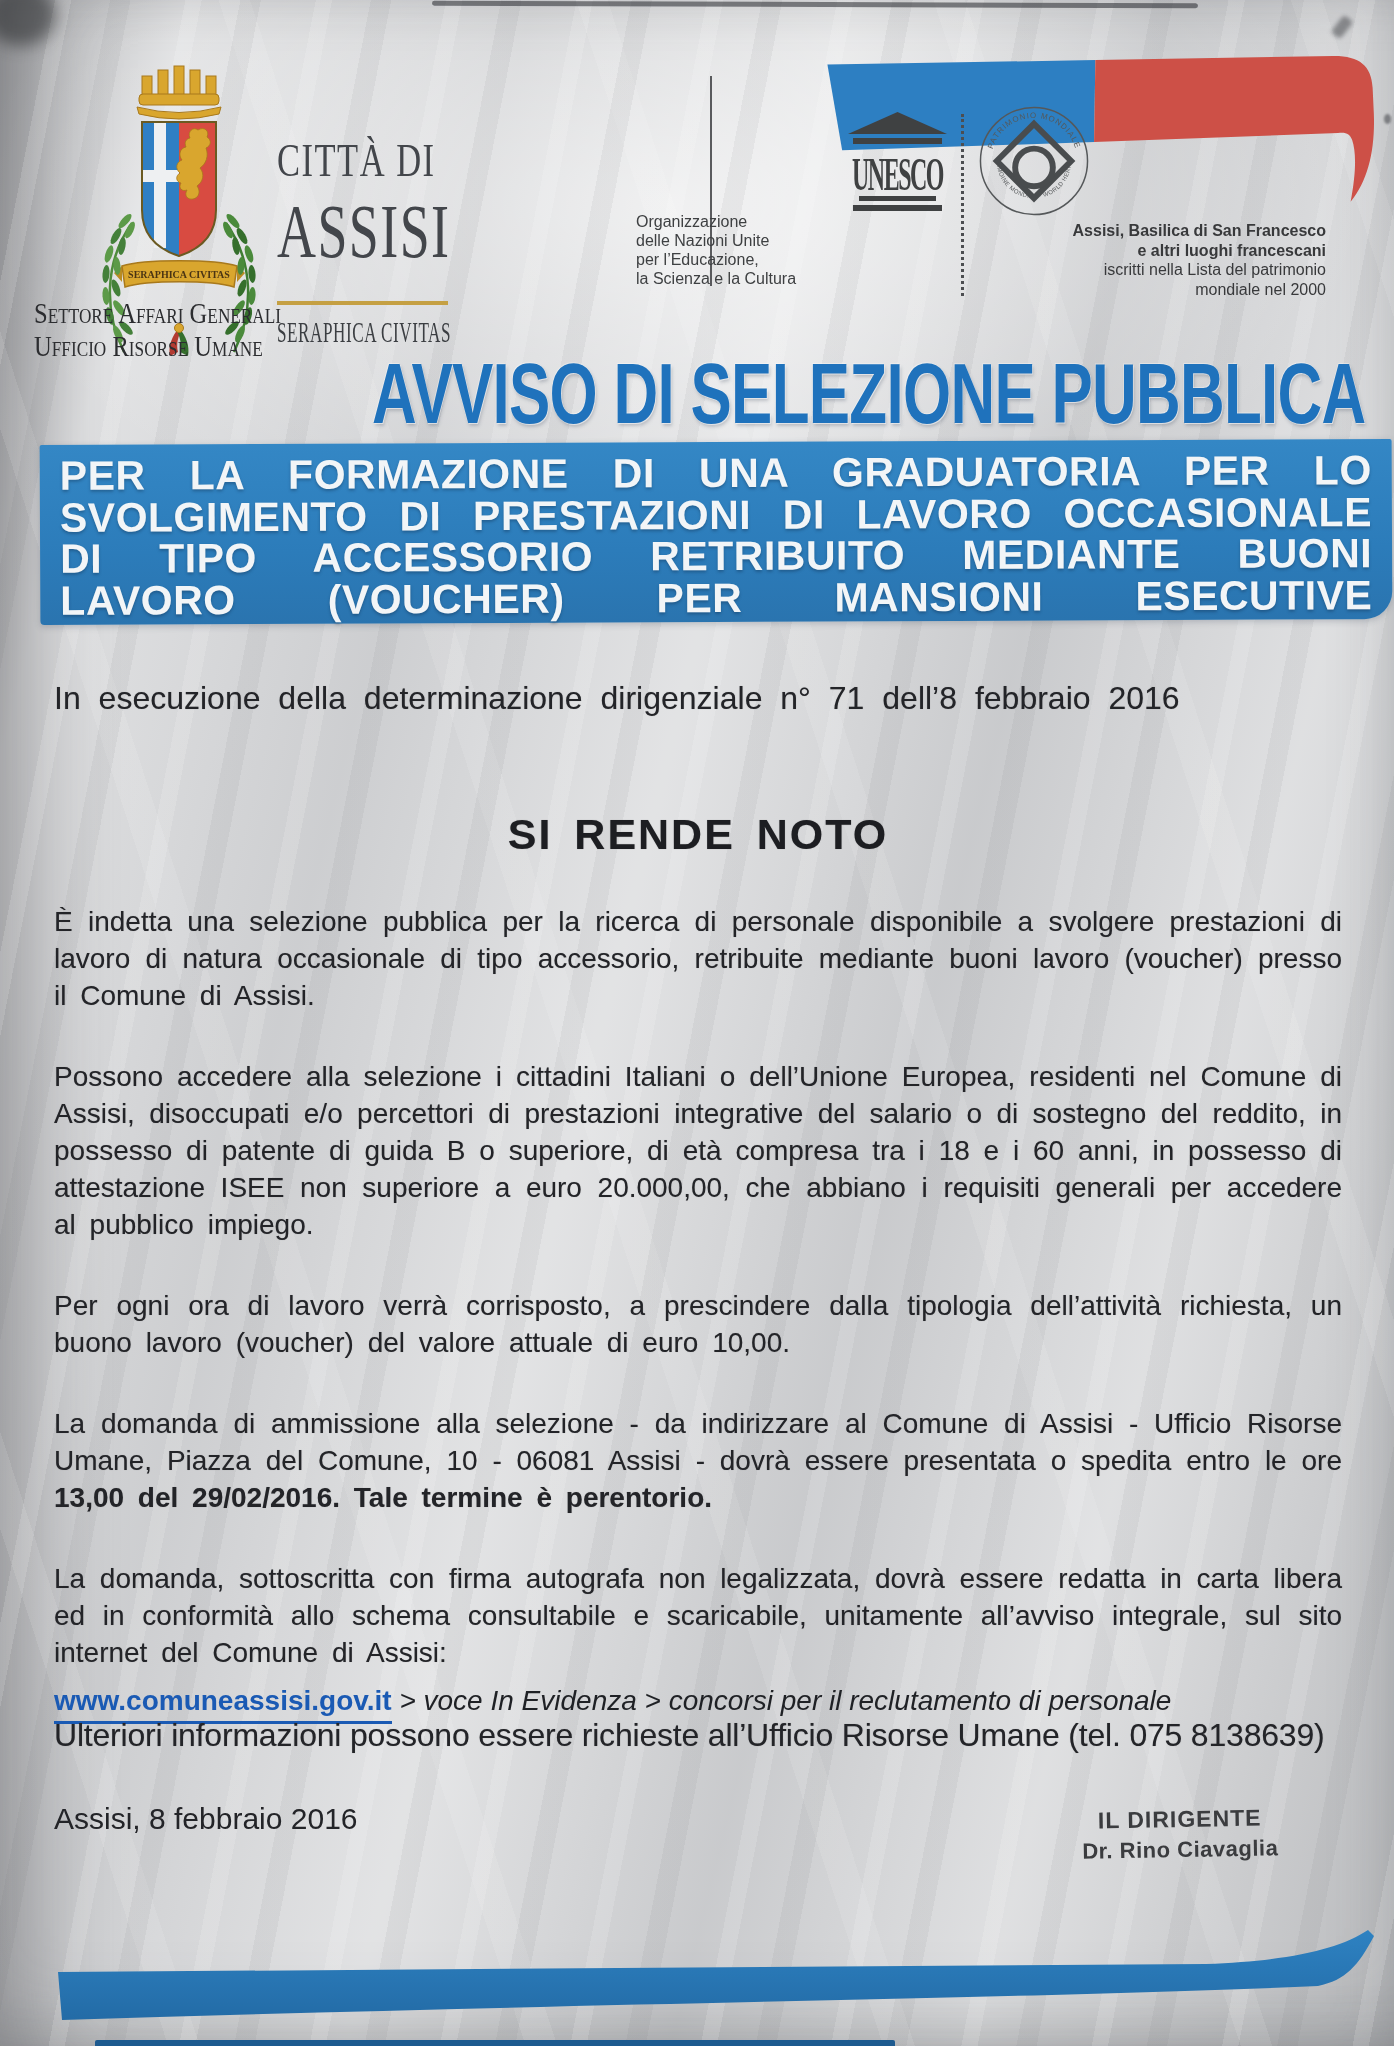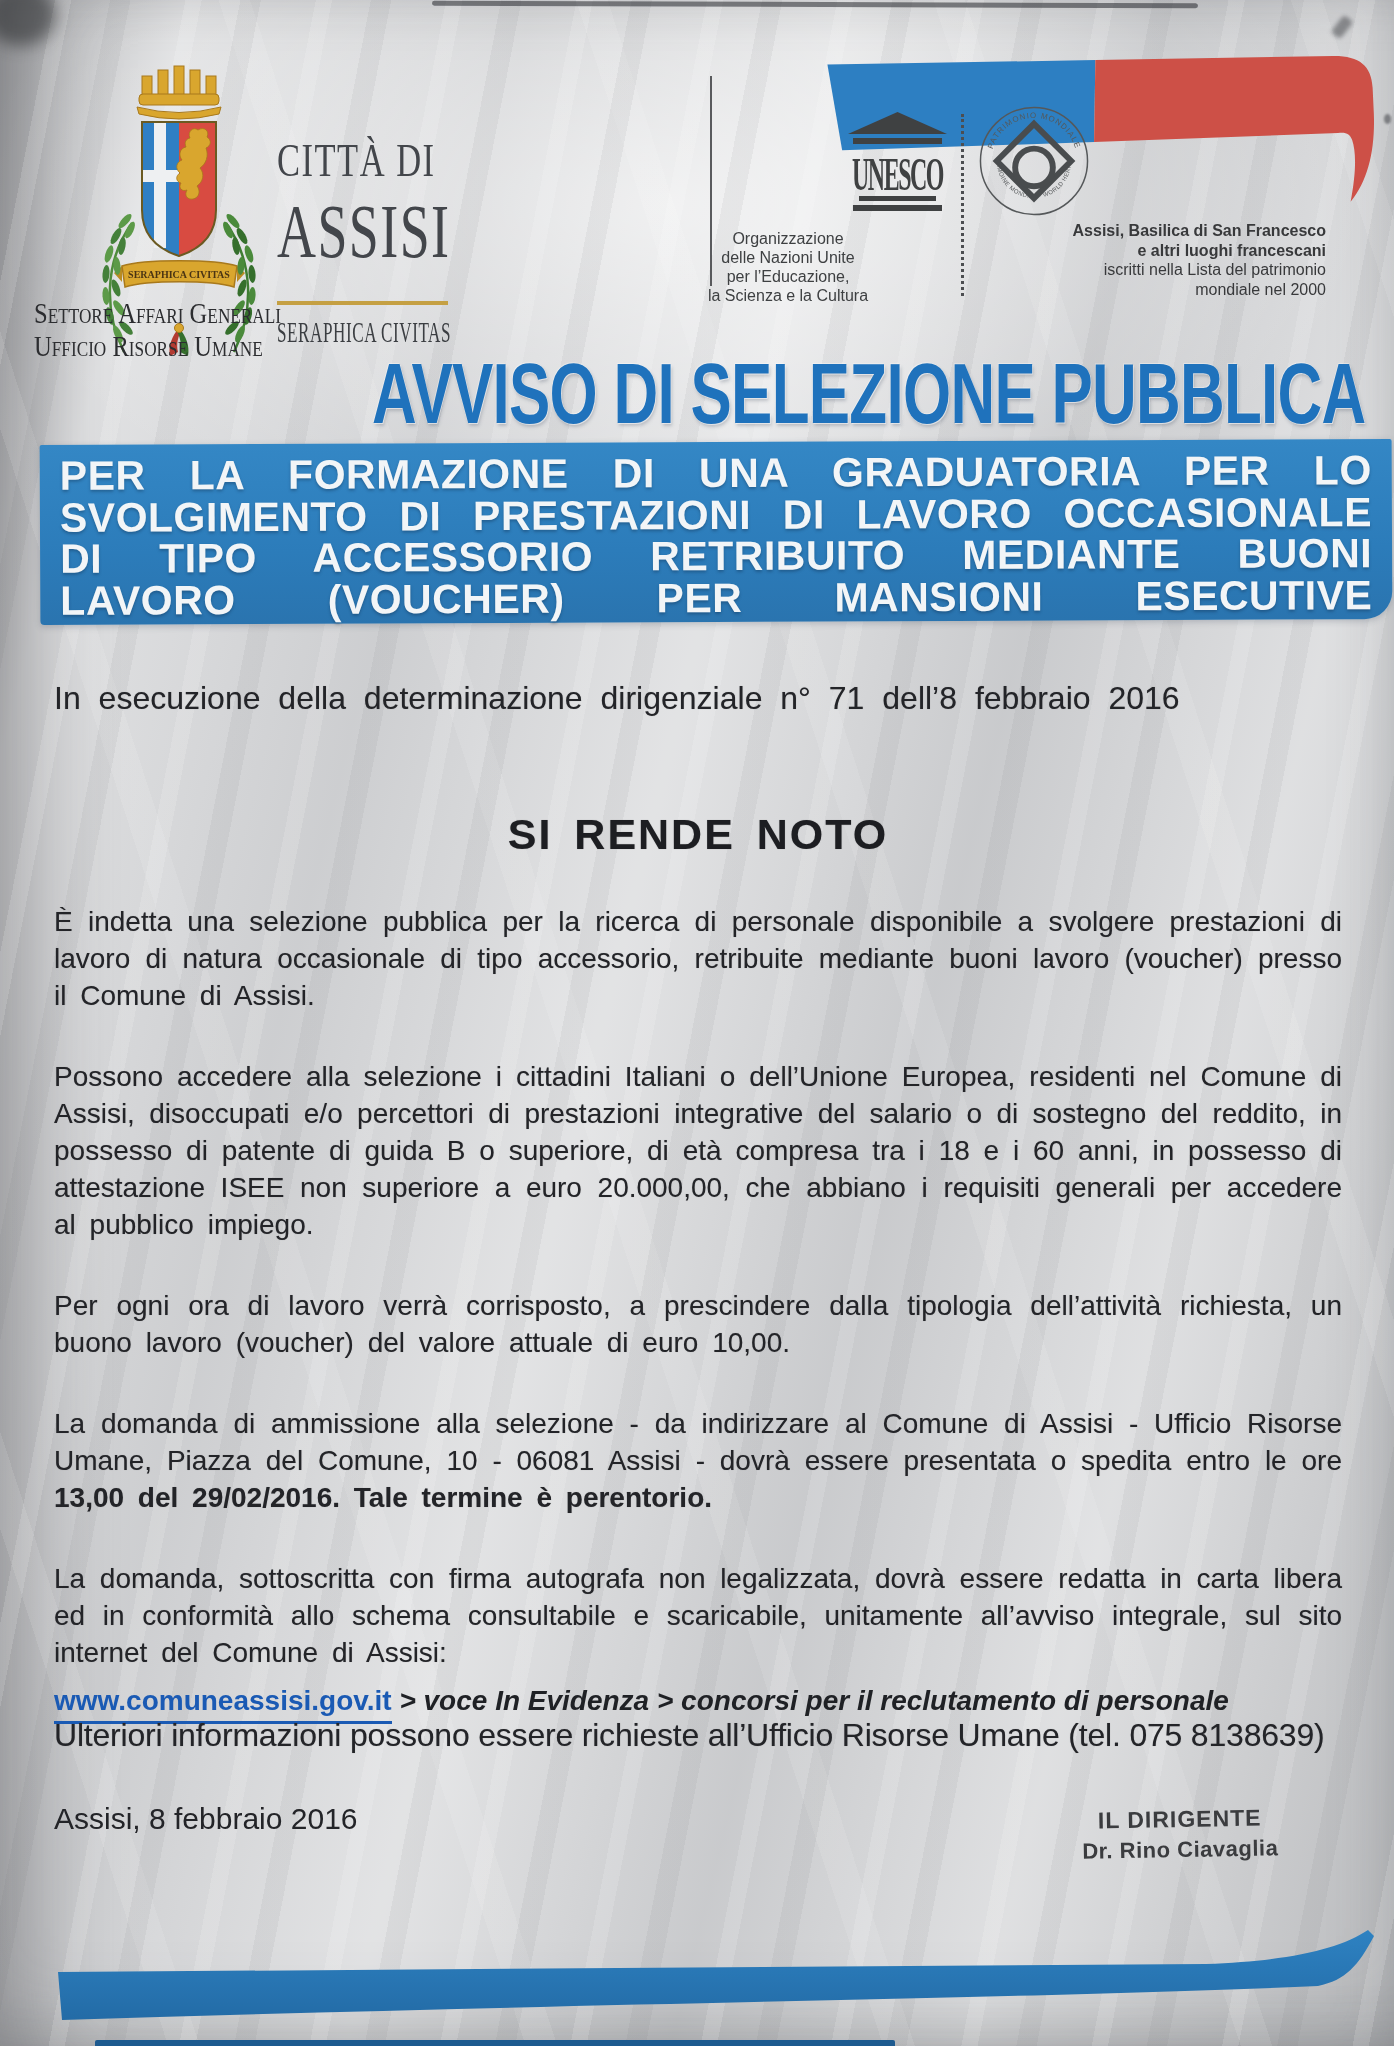--- a/index.html
+++ b/index.html
@@ -30,38 +30,38 @@
   .gold-rule{position:absolute;left:277px;top:301px;width:171px;height:4px;background:#c5a043;}
   .city-sub{position:absolute;left:277px;top:315px;font-family:"Liberation Serif",serif;font-size:30px;color:#3b3e42;letter-spacing:1px;white-space:nowrap;transform:scaleX(.57);transform-origin:left top;}
   .office{position:absolute;left:34px;top:296px;font-family:"Liberation Serif",serif;font-variant:small-caps;font-size:30px;line-height:33px;color:#2c2d30;white-space:nowrap;transform:scaleX(.82);transform-origin:left top;}
 
   
   .ribbon{position:absolute;left:818px;top:56px;width:576px;height:152px;transform:rotate(-.5deg);}
   .vline{position:absolute;left:710px;top:76px;width:2px;height:210px;background:rgba(52,54,58,.8);}
   .unesco-temple{position:absolute;left:845px;top:110px;width:105px;height:107px;}
   .dotline{position:absolute;left:961px;top:114px;height:182px;border-left:3px dotted #4c4e51;}
   .wh-emblem{position:absolute;left:977px;top:104px;width:114px;height:114px;}
-  .org-block{position:absolute;left:636px;top:229px;width:304px;text-align:center;font-size:16px;line-height:19px;color:#3e4042;}
+  .org-block{position:absolute;left:636px;top:212px;width:304px;text-align:left;font-size:16px;line-height:19px;color:#3e4042;}
   .site-block{position:absolute;left:986px;top:221px;width:340px;text-align:right;font-size:16px;line-height:19.5px;color:#38393b;}
   .site-block .b{font-weight:bold;}
 
   
   .avviso{position:absolute;left:372px;top:344px;font-size:86px;font-weight:bold;letter-spacing:-1px;color:#1f72bc;white-space:nowrap;transform:scaleX(.72);transform-origin:left top;text-shadow:1px 1px 0 rgba(255,255,255,.55), -1px -1px 0 rgba(255,255,255,.35), 2px 3px 4px rgba(60,70,90,.25);}
   .banner{position:absolute;left:40px;top:442px;width:1352px;height:180px;box-sizing:border-box;padding:11px 20px 0 20px;background:linear-gradient(180deg,#3487c5 0%,#2c7cba 60%,#2a74af 100%);border-radius:2px 2px 28px 4px;transform:rotate(-.25deg);box-shadow:0 2px 6px rgba(60,70,90,.25);}
   .banner-line{font-size:41px;line-height:41.5px;font-weight:bold;color:#f2f5f7;letter-spacing:.5px;text-align:justify;text-align-last:justify;text-shadow:0 2px 3px rgba(15,40,70,.35);}
 
   
   .content{position:absolute;left:54px;top:676px;width:1288px;color:#232428;}
   .execution{font-size:32px;line-height:44px;word-spacing:9px;white-space:nowrap;text-shadow:0 0 1px rgba(0,0,0,.25);}
   .note-heading{margin-top:90px;text-align:center;font-size:43px;font-weight:bold;letter-spacing:2px;word-spacing:8px;color:#1d1e22;text-shadow:0 0 1px rgba(0,0,0,.3);}
   .para{font-size:28px;line-height:37px;text-align:justify;word-spacing:6px;margin-top:44px;text-shadow:0 0 1px rgba(0,0,0,.22);}
   .para.first{}
   .link-line{margin-top:14px;font-size:28px;white-space:nowrap;}
   .link-url{color:#1a5ab4;font-weight:bold;border-bottom:3px solid #1a5ab4;padding-bottom:5px;}
-  .link-rest{font-weight:bold;font-style:italic;color:#1f2125;}
+  .link-rest{font-weight:normal;font-style:italic;color:#1f2125;}
   .info-line{font-size:32px;font-weight:normal;letter-spacing:-.2px;white-space:nowrap;text-shadow:0 0 1px rgba(0,0,0,.25);}
   .date-line{margin-top:48px;font-size:30px;}
   .signature{position:absolute;left:1030px;top:1806px;width:300px;text-align:center;color:#3b3c3f;transform:rotate(-1deg);}
   .sig-role{font-size:23px;font-weight:bold;letter-spacing:1px;}
   .sig-name{font-size:22px;font-weight:bold;margin-top:4px;letter-spacing:.5px;}
 
   
   .bottom-swoosh{position:absolute;left:56px;top:1928px;width:1338px;height:100px;}
   .bottom-strip{position:absolute;left:95px;top:2040px;width:800px;height:8px;background:#1d5a8f;border-radius:2px;}
 </style>

